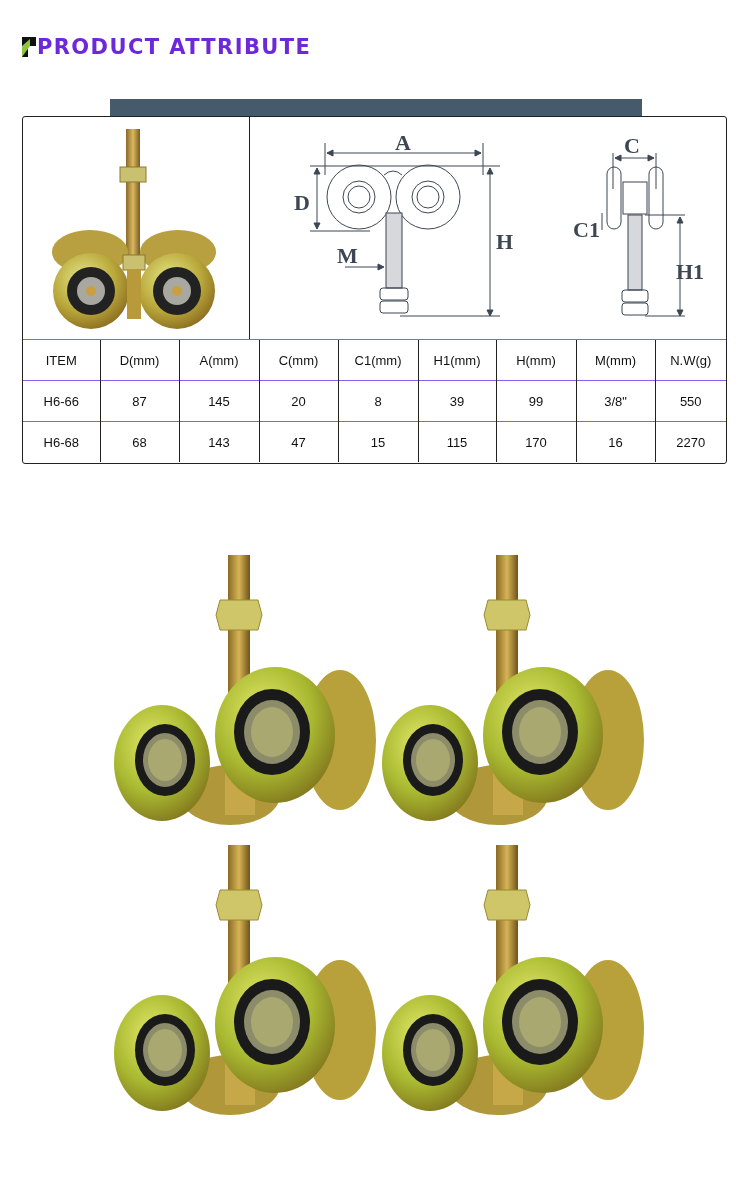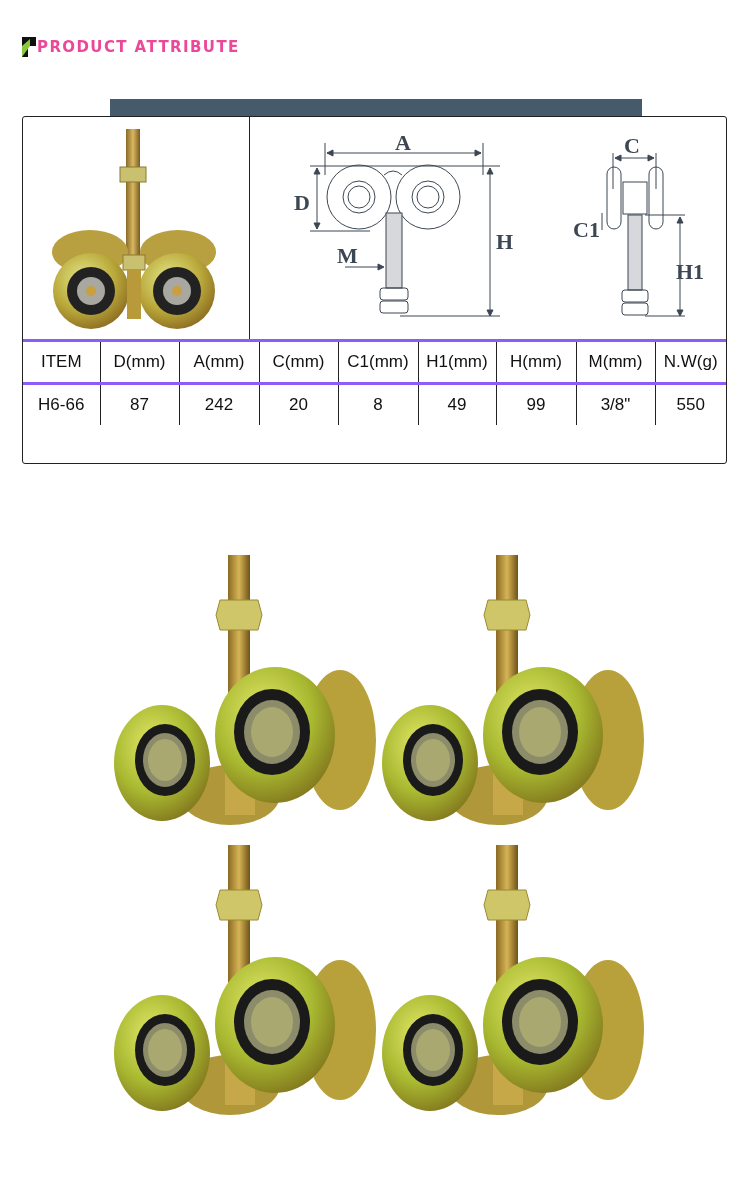--- a/index.html
+++ b/index.html
@@ -1,25 +1,25 @@
 <!DOCTYPE html>
 <html><head>
 <meta charset="utf-8">
 <style>
   html, body { margin:0; padding:0; background:#ffffff; }
   body { width:750px; height:1184px; position:relative; overflow:hidden; font-family:"Liberation Sans", sans-serif; }
   .title { position:absolute; left:22px; top:33px; height:28px; display:flex; align-items:center; }
   .title-mark { width:14px; height:20px; position:relative; margin-right:1px; }
-  .title-text { font-family:"DejaVu Sans", sans-serif; font-weight:bold; font-size:15px; letter-spacing:1.4px; color:#ec4899; }
+  .title-text { font-family:"DejaVu Sans", sans-serif; font-weight:bold; font-size:21px; letter-spacing:1.4px; color:#6d28d9; }
   .band { position:absolute; left:110px; top:99px; width:532px; height:18px; background:#455a6b; }
   .spec-box { position:absolute; left:22px; top:116px; width:705px; height:348px; border:1px solid #222; border-radius:3px; box-sizing:border-box; }
   .photo-cell { position:absolute; left:0; top:0; width:226px; height:222px; border-right:1px solid #222; }
   .diagram-cell { position:absolute; left:227px; top:0; right:0; height:222px; }
   table.spec { position:absolute; left:0; top:222px; width:100%; border-collapse:collapse; table-layout:fixed; }
-  table.spec td { border-top:3px solid #8b5cf6; border-left:1px solid #222; text-align:center; font-size:17px; color:#111; height:40px; padding:0; }
+  table.spec td { border-top:1px solid #8b5cf6; border-left:1px solid #222; text-align:center; font-size:13px; color:#111; height:40px; padding:0; }
   table.spec td:first-child { border-left:none; }
   .gallery { position:absolute; left:110px; top:545px; width:540px; height:590px; }
   .prod { position:absolute; width:270px; height:290px; }
 </style>
 </head>
 <body>
 
 <div class="title">
   <div class="title-mark">
     <svg width="14" height="20" viewBox="0 0 14 20">
@@ -142,27 +142,38 @@
       <td>C(mm)</td>
       <td>C1(mm)</td>
       <td>H1(mm)</td>
       <td>H(mm)</td>
       <td>M(mm)</td>
       <td>N.W(g)</td>
     </tr>
     <tr>
       <td>H6-66</td>
       <td>87</td>
-      <td>242</td>
+      <td>145</td>
       <td>20</td>
       <td>8</td>
-      <td>49</td>
+      <td>39</td>
       <td>99</td>
       <td>3/8"</td>
       <td>550</td>
+    </tr>
+    <tr>
+      <td>H6-68</td>
+      <td>68</td>
+      <td>143</td>
+      <td>47</td>
+      <td>15</td>
+      <td>115</td>
+      <td>170</td>
+      <td>16</td>
+      <td>2270</td>
     </tr>
   </tbody>
     </table>
 </div>
 
 <div class="gallery">
   <svg width="0" height="0" style="position:absolute">
     <defs>
       <radialGradient id="wg" cx="40%" cy="35%" r="75%">
         <stop offset="0" stop-color="#e4ea6a"></stop>

